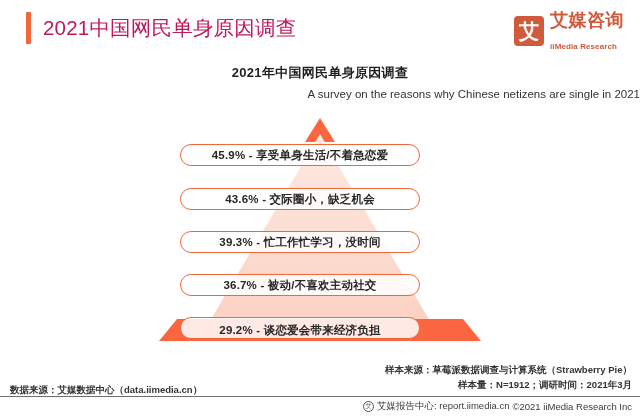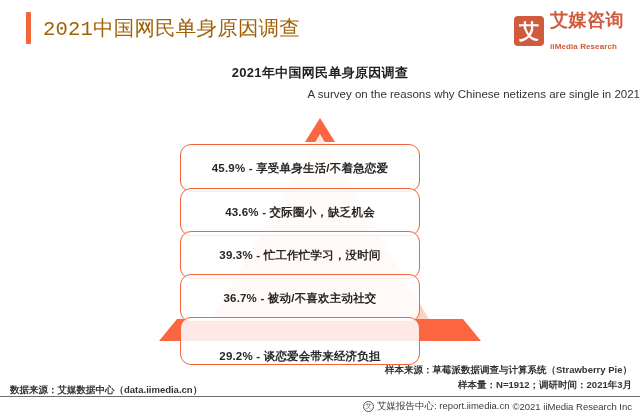--- a/index.html
+++ b/index.html
@@ -32,23 +32,22 @@
     background: #F2663C;
     margin-left: 26px;
     border-radius: 1px;
     flex: 0 0 auto;
   }
   .header-title {
     margin-left: 12px;
     font-size: 20.5px;
     font-weight: 400;
     letter-spacing: .2px;
-    color: #a16207;
-    white-space: nowrap;
-    font-family: Liberation Mono, monospace;
+    color: #be185d;
+    white-space: nowrap;
   }
   .logo {
     position: absolute;
     right: 16px;
     top: 11px;
     display: flex;
     align-items: center;
   }
   .logo-mark {
     width: 30px;
@@ -143,21 +142,21 @@
 
   .rows {
     position: absolute;
     left: 0; top: 0;
     width: 640px;
   }
   .row {
     position: absolute;
     left: 180px;
     width: 240px;
-    height: 48px;
+    height: 22px;
     box-sizing: border-box;
     border: 1.4px solid #F2663C;
     border-radius: 11px;
     background: rgba(255,255,255,0.86);
     display: flex;
     align-items: center;
     justify-content: center;
     font-size: 11.5px;
     font-weight: 700;
     color: #262626;

